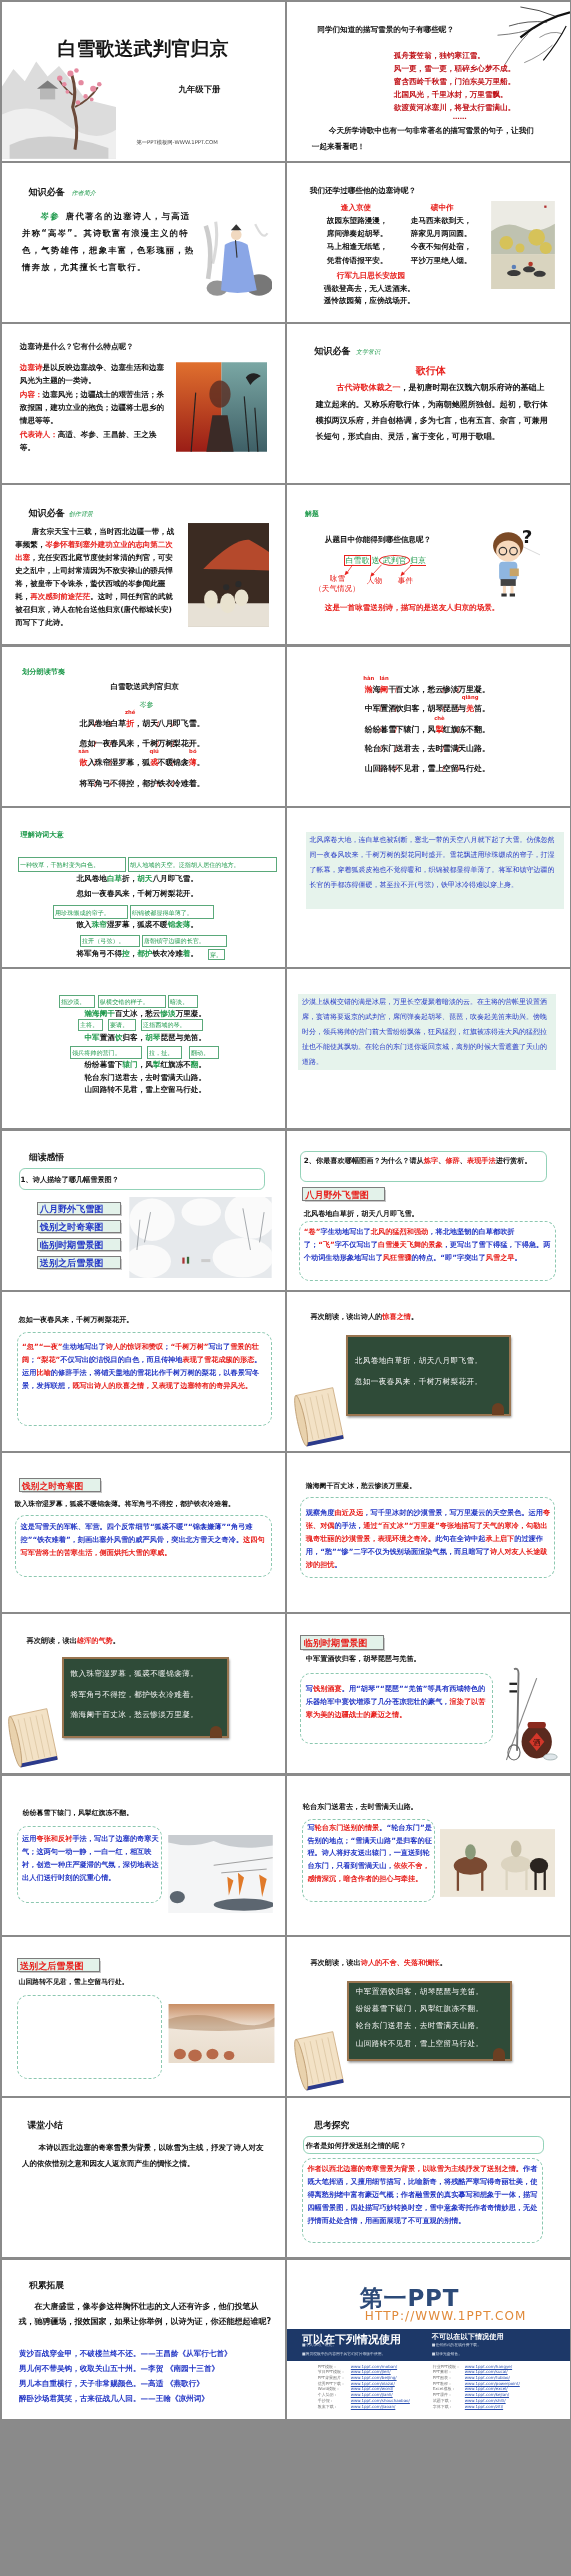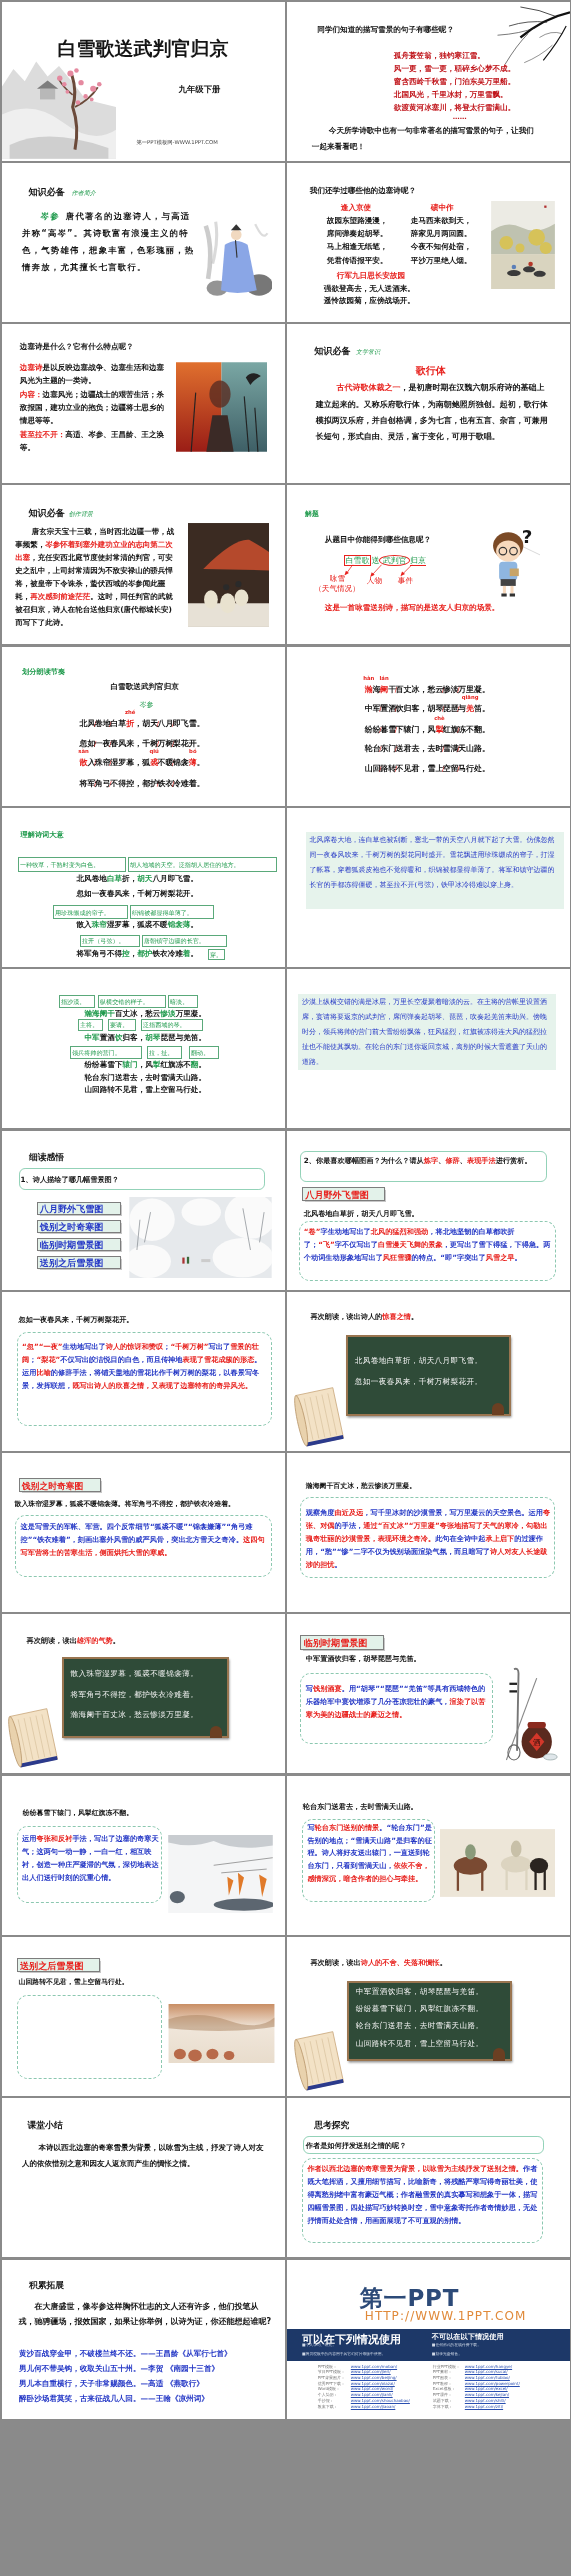--- a/index.html
+++ b/index.html
@@ -156,21 +156,21 @@
           <rect x="70" y="6" width="3" height="3"></rect>
         </g>
   </svg>
 </div>
 
 <div class="s">
   <div class="a bd" style="left:18.3px;top:18.3px;font-size:7.6px">边塞诗是什么？它有什么特点呢？</div>
   <div class="a w" style="left:18.3px;top:37px;width:151px;font-size:7.6px;line-height:13.3px;font-weight:600">
     <div><span class="c-r">边塞诗</span><span>是以反映边塞战争、边塞生活和边塞风光为主题的一类诗。</span></div>
     <div><span class="c-r">内容：</span><span>边塞风光；边疆战士的艰苦生活；杀敌报国，建功立业的抱负；边疆将士思乡的情思等等。</span></div>
-    <div><span class="c-r">甚至拉不开：</span><span>高适、岑参、王昌龄、王之涣等。</span></div>
+    <div><span class="c-r">代表诗人：</span><span>高适、岑参、王昌龄、王之涣等。</span></div>
   </div>
   <svg class="a" style="left:174px;top:38px" width="91" height="90" viewBox="0 0 120 118">
     <defs>
           <linearGradient id="gr1" x1="0" y1="0" x2="0" y2="1">
             <stop offset="0" stop-color="#e0702e"></stop>
             <stop offset="1" stop-color="#9a1d16"></stop>
           </linearGradient>
     <linearGradient id="gr2" x1="0" y1="0" x2="0" y2="1">
             <stop offset="0" stop-color="#7aa7a4"></stop>
             <stop offset="1" stop-color="#3e5f66"></stop>

